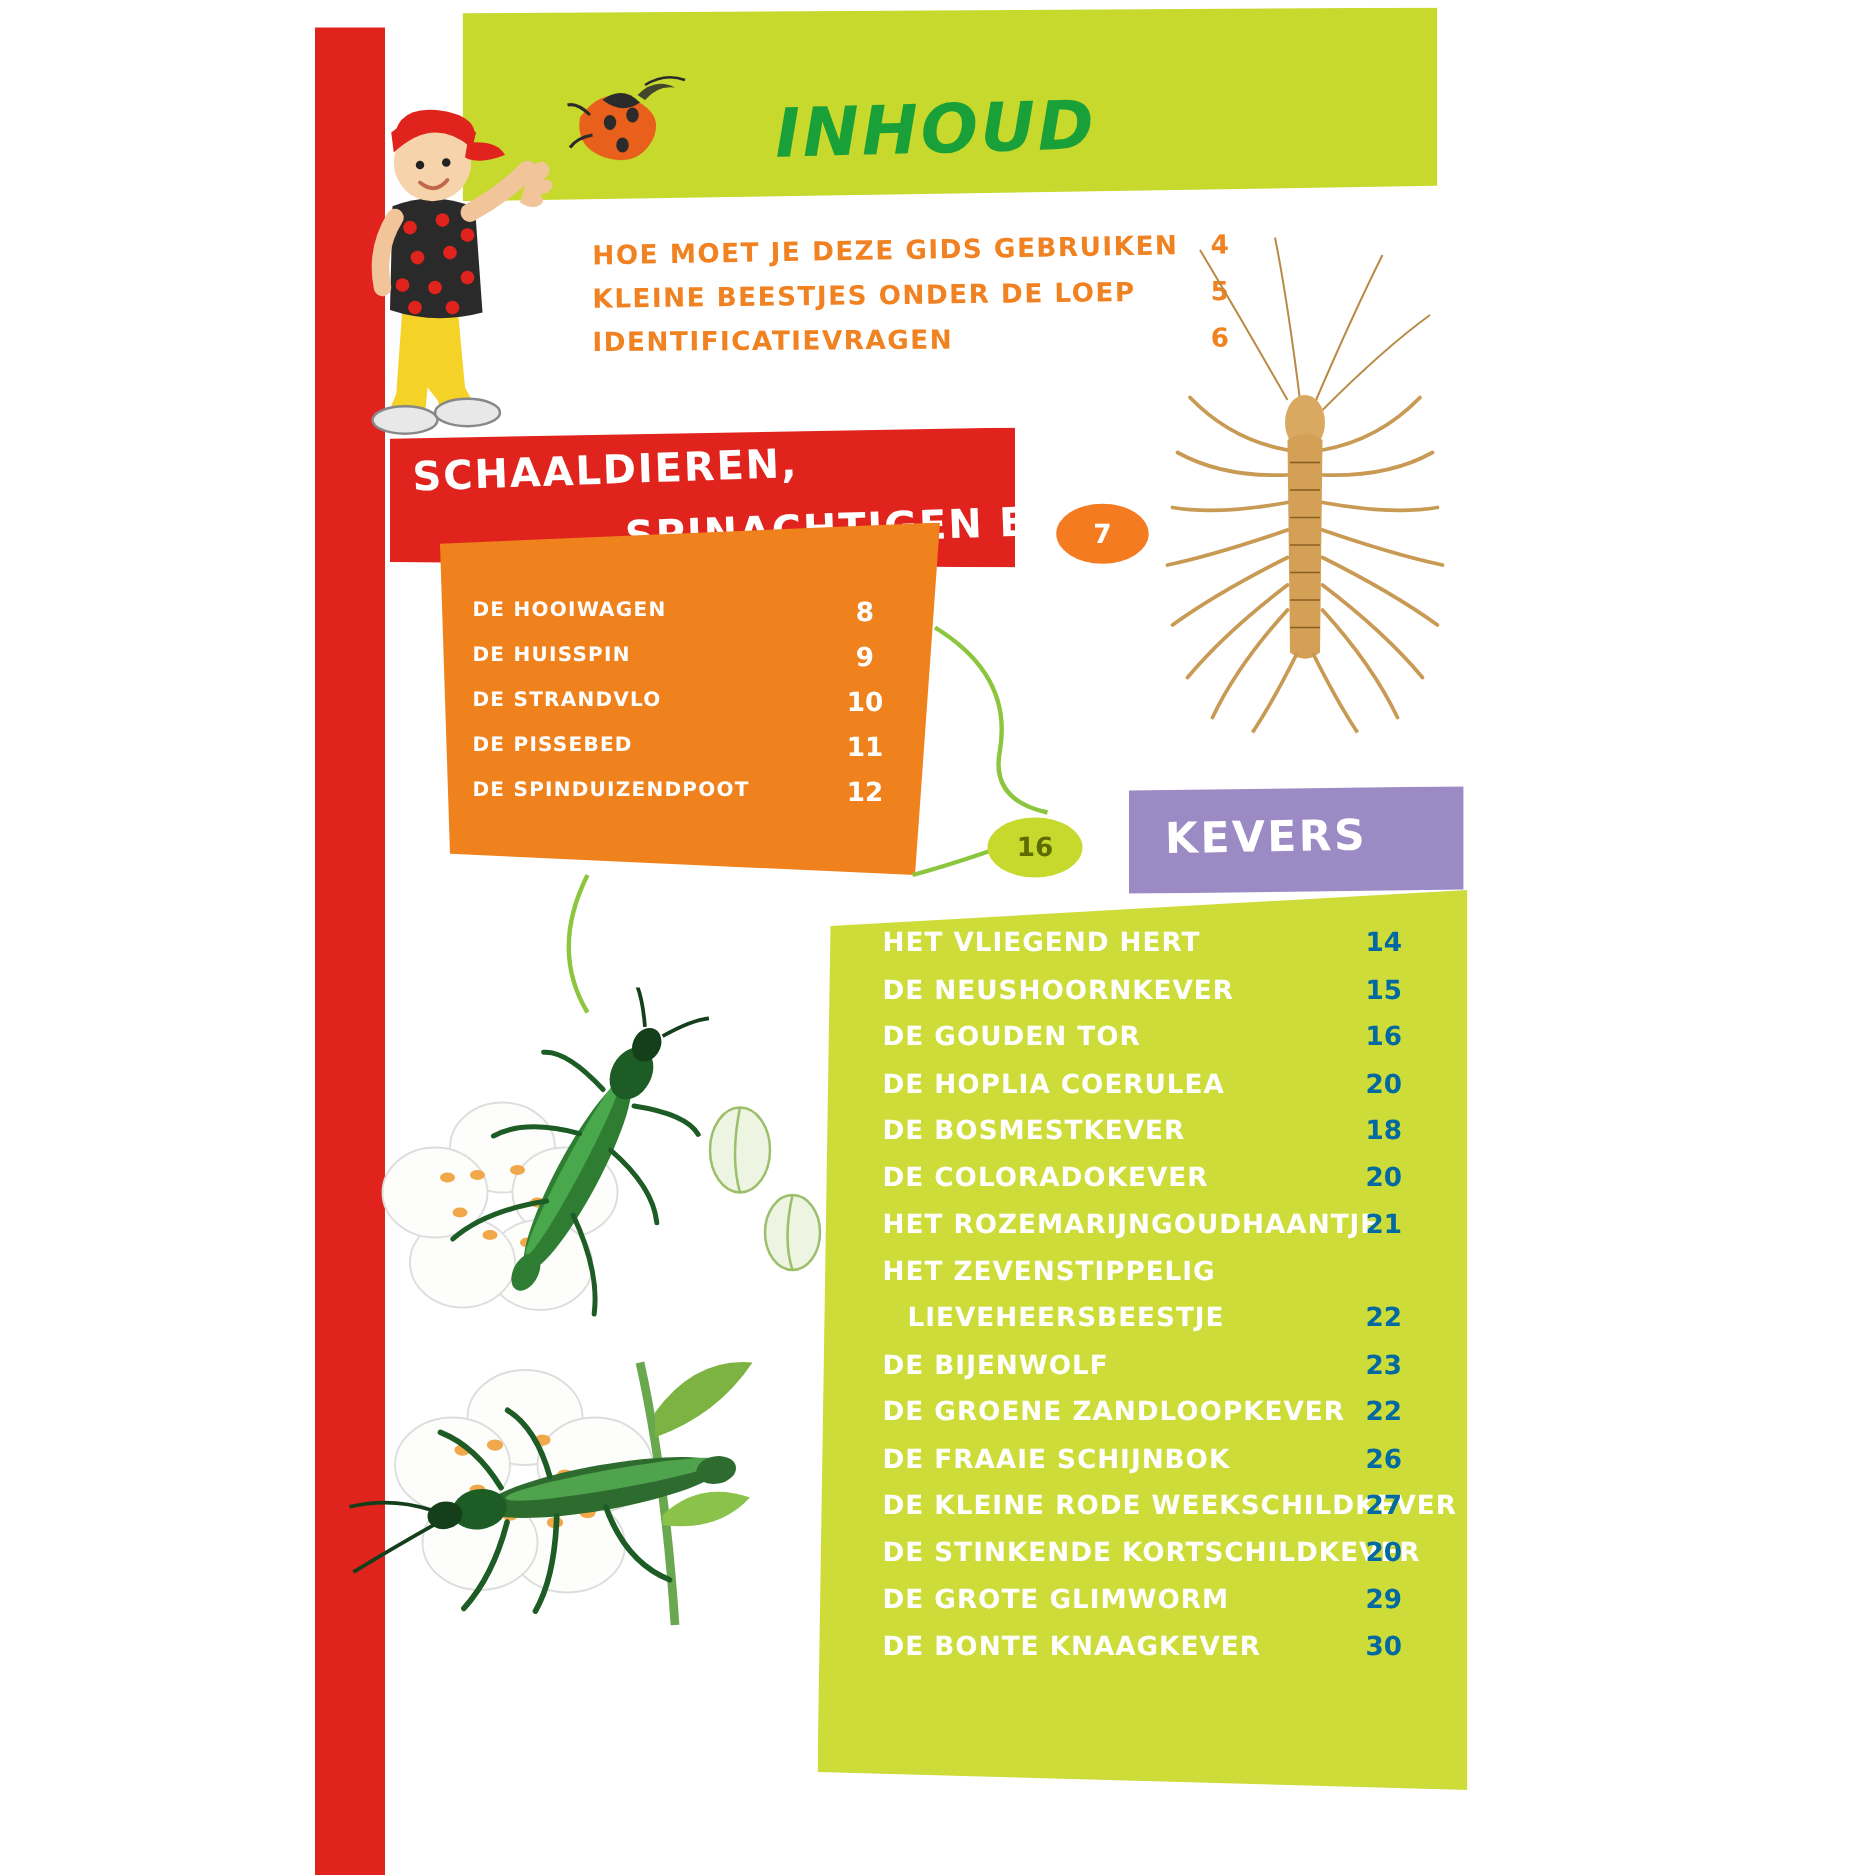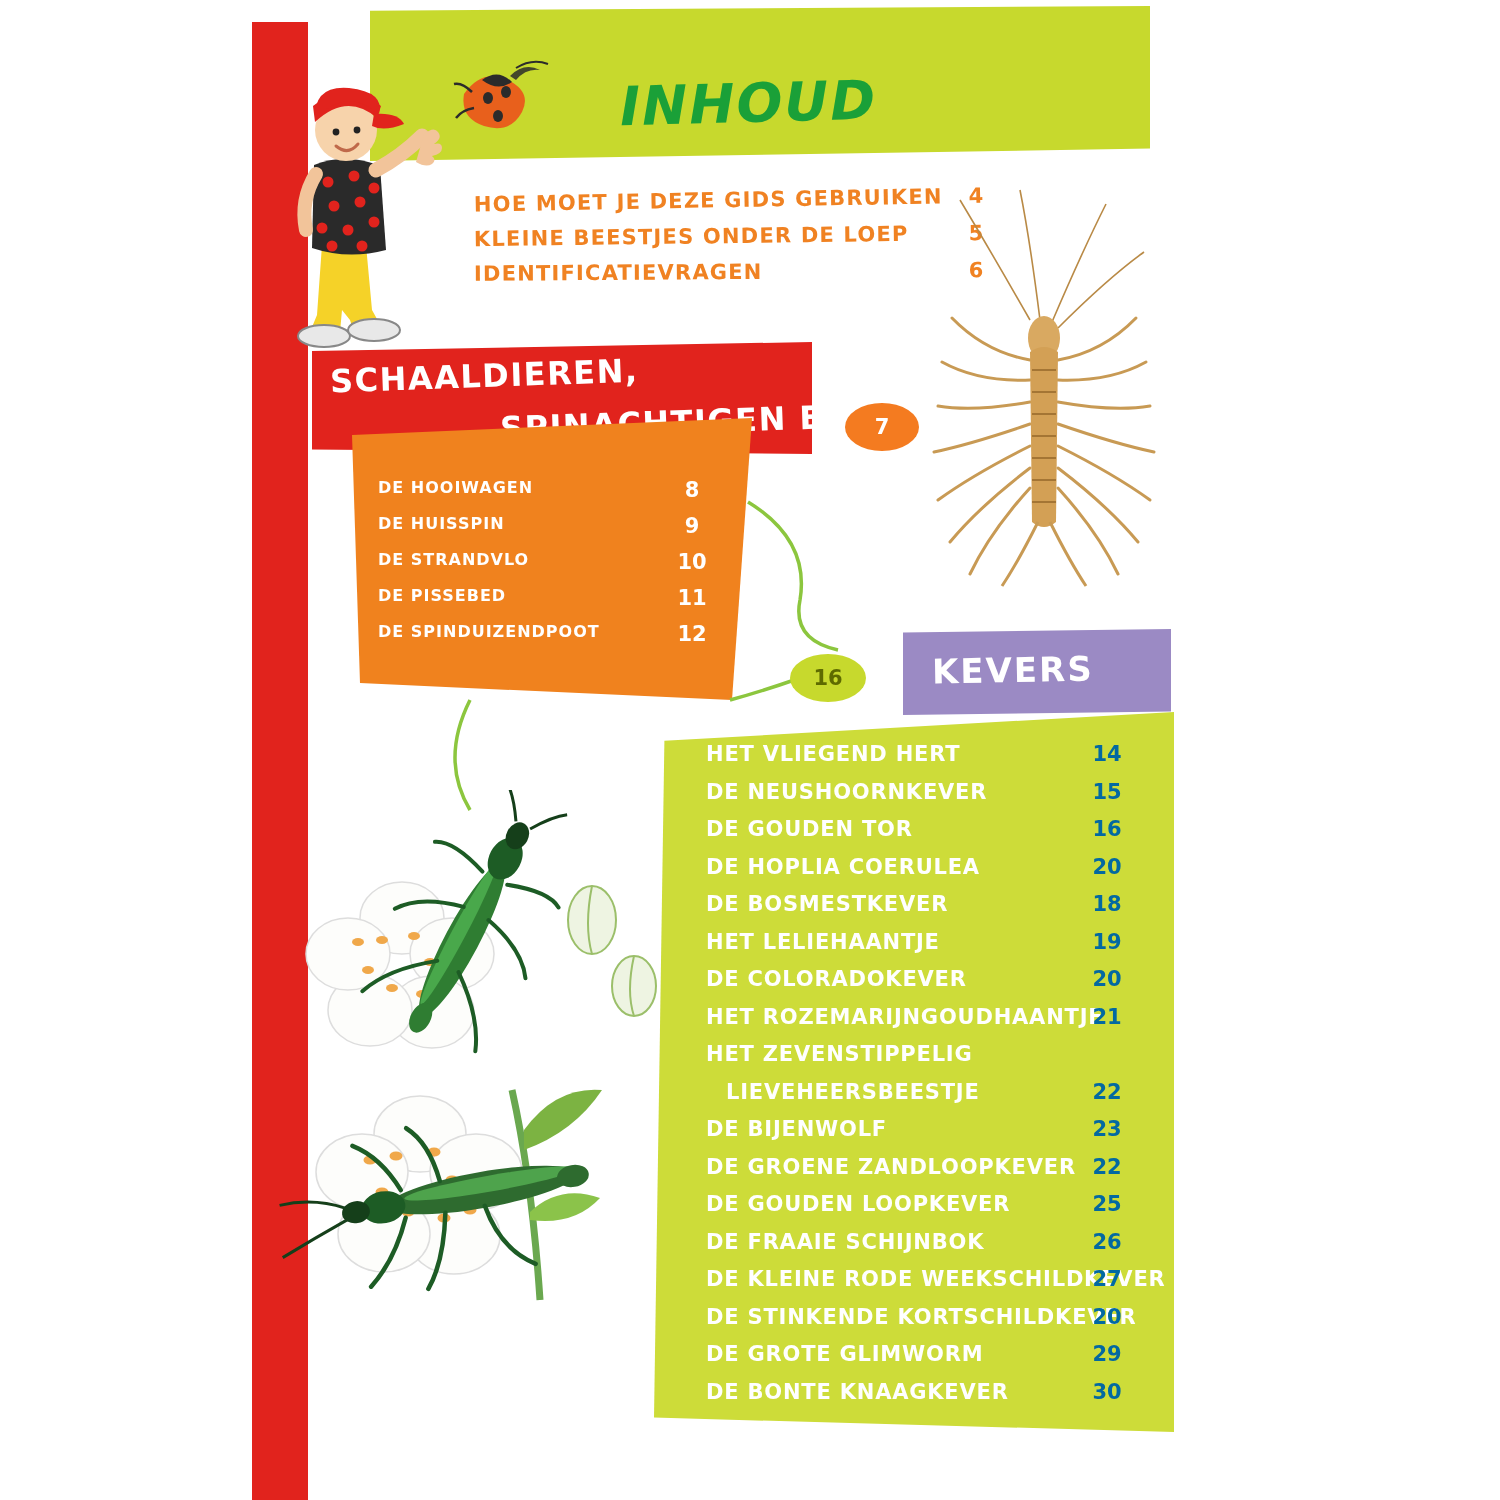--- a/index.html
+++ b/index.html
@@ -433,24 +433,20 @@
     </div>
     <div class="g-row">
       <span class="g-label">DE HOPLIA COERULEA</span>
       <span class="g-page">20</span>
     </div>
     <div class="g-row">
       <span class="g-label">DE BOSMESTKEVER</span>
       <span class="g-page">18</span>
     </div>
     <div class="g-row">
-      <span class="g-label">HET LELIEHAANTJE</span>
-      <span class="g-page">19</span>
-    </div>
-    <div class="g-row">
       <span class="g-label">DE COLORADOKEVER</span>
       <span class="g-page">20</span>
     </div>
     <div class="g-row">
       <span class="g-label">HET ROZEMARIJNGOUDHAANTJE</span>
       <span class="g-page">21</span>
     </div>
     <div class="g-row">
       <span class="g-label">HET ZEVENSTIPPELIG</span>
       <span class="g-page"></span>
@@ -459,24 +455,20 @@
       <span class="g-label indent">LIEVEHEERSBEESTJE</span>
       <span class="g-page">22</span>
     </div>
     <div class="g-row">
       <span class="g-label">DE BIJENWOLF</span>
       <span class="g-page">23</span>
     </div>
     <div class="g-row">
       <span class="g-label">DE GROENE ZANDLOOPKEVER</span>
       <span class="g-page">22</span>
-    </div>
-    <div class="g-row">
-      <span class="g-label">DE GOUDEN LOOPKEVER</span>
-      <span class="g-page">25</span>
     </div>
     <div class="g-row">
       <span class="g-label">DE FRAAIE SCHIJNBOK</span>
       <span class="g-page">26</span>
     </div>
     <div class="g-row">
       <span class="g-label">DE KLEINE RODE WEEKSCHILDKEVER</span>
       <span class="g-page">27</span>
     </div>
     <div class="g-row">

